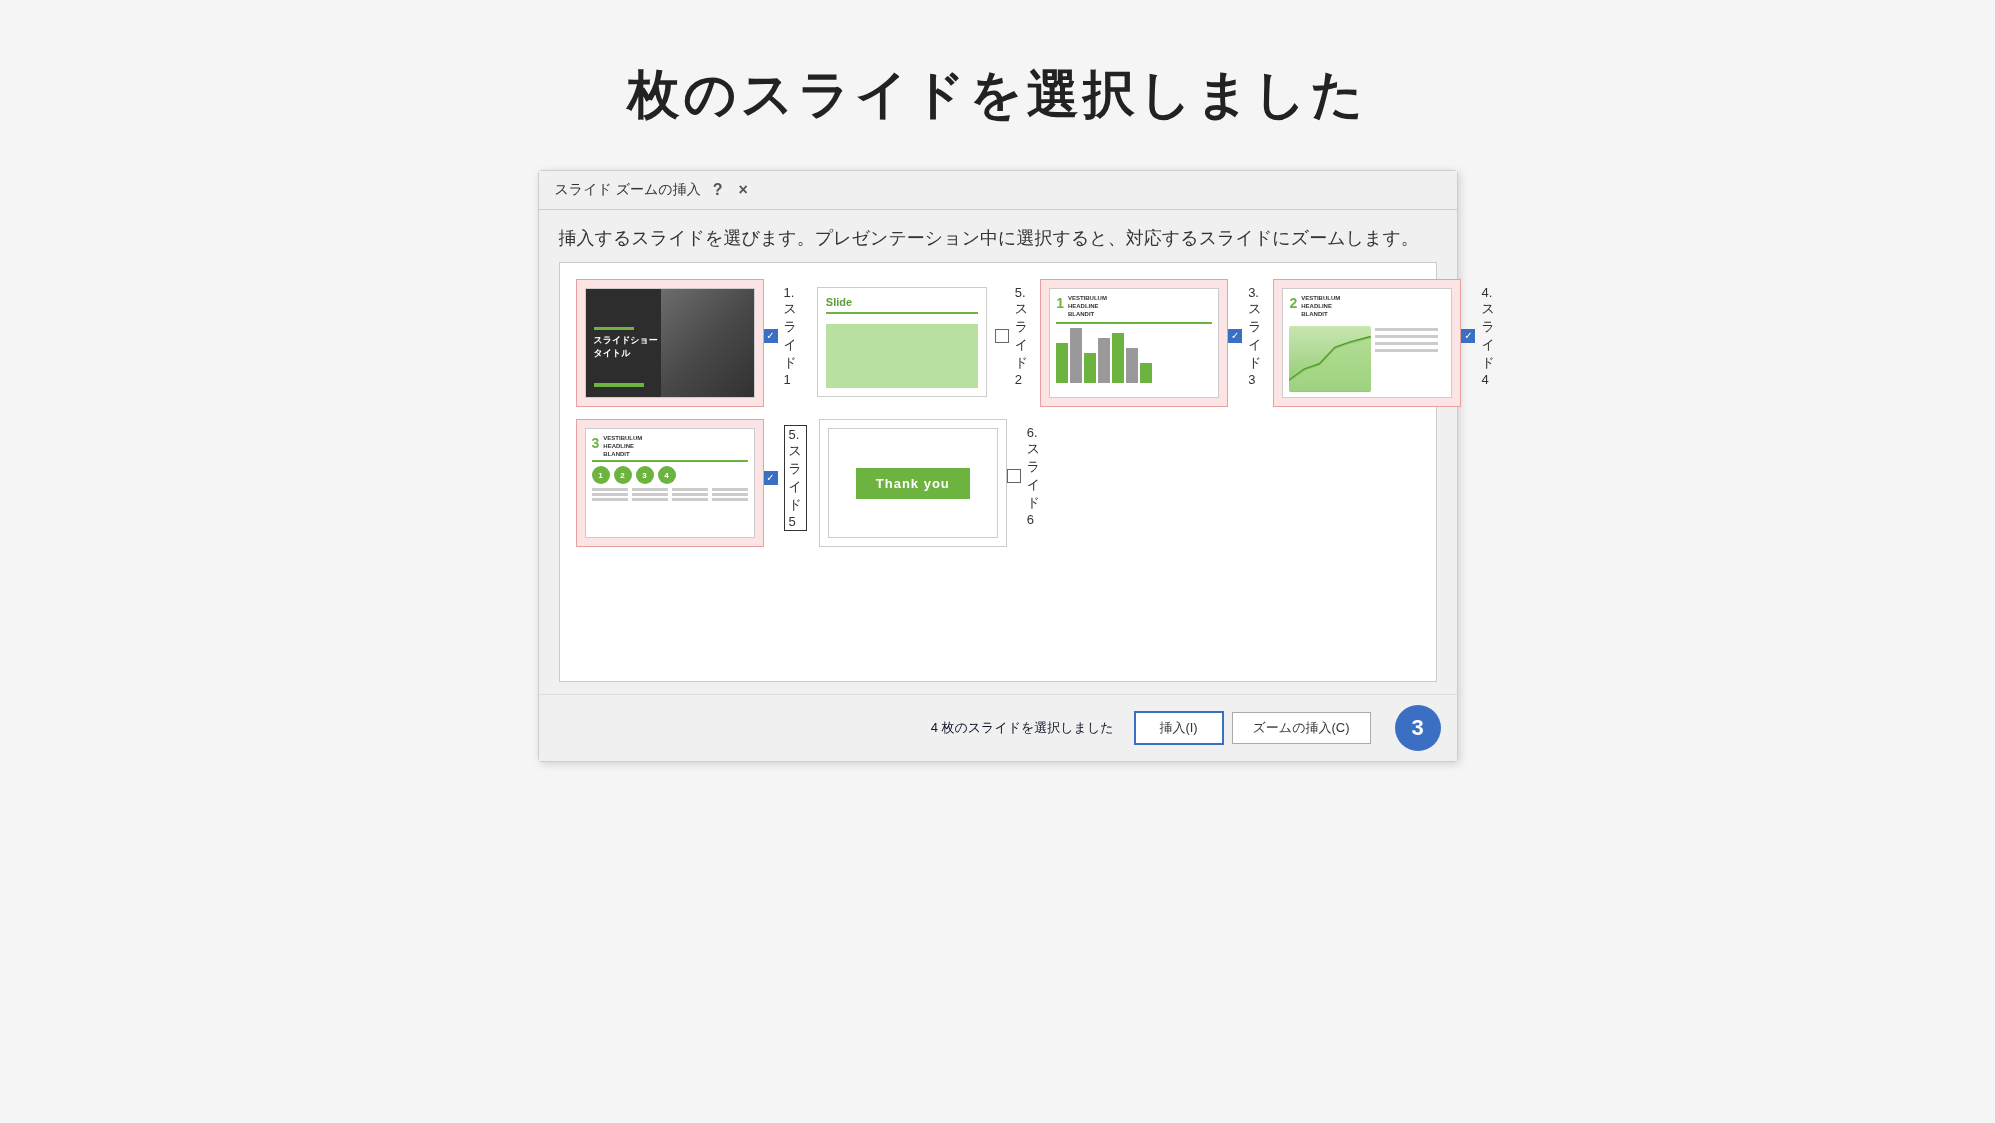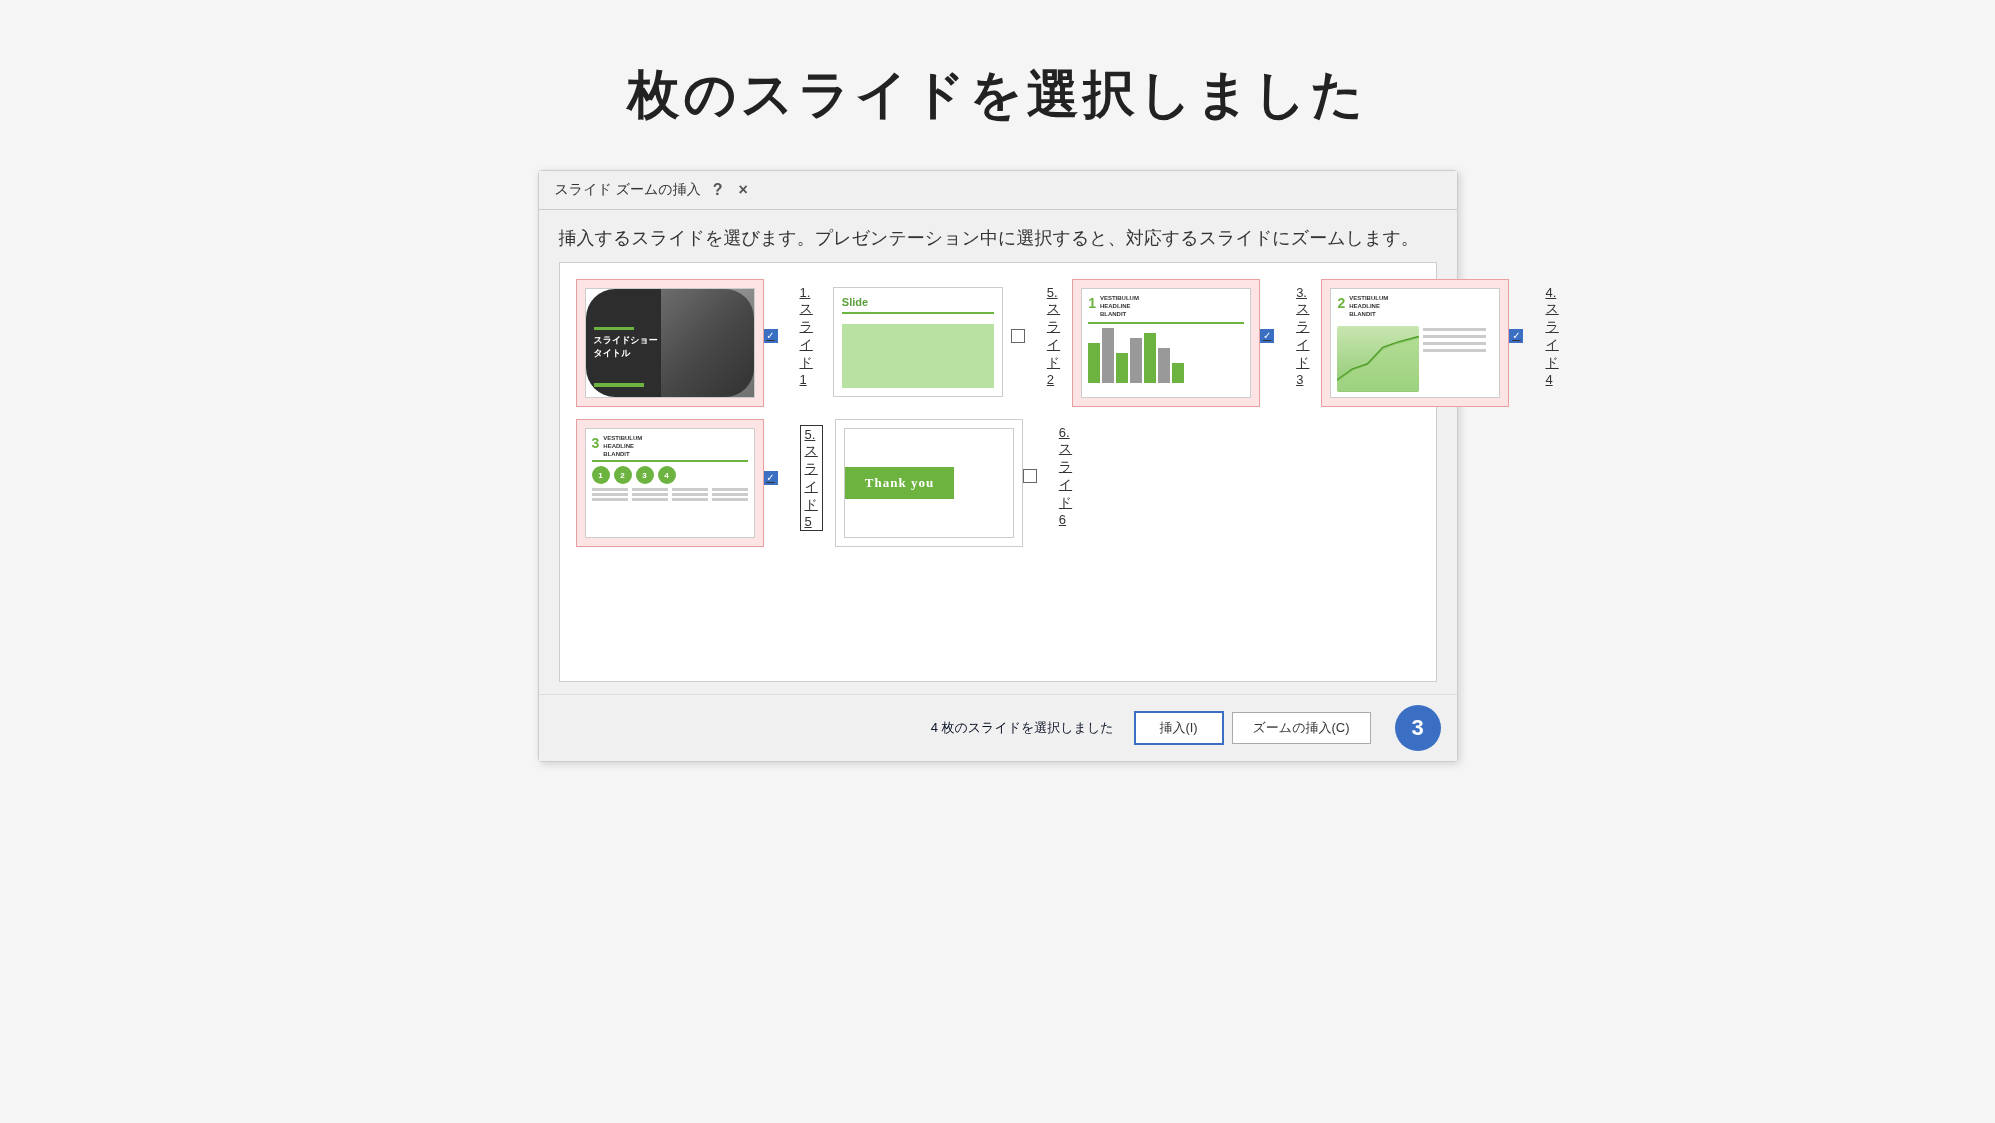--- a/index.html
+++ b/index.html
@@ -92,40 +92,38 @@
       position: relative;
       background: #fff;
     }
 
     .slide-label-row {
       display: flex;
       align-items: center;
       margin-top: 6px;
       font-size: 13px;
       color: #333;
-      gap: 22px;
-      text-decoration: underline;
+      gap: 6px;
     }
 
     .slide-label-row.selected .slide-label-box {
       border: 1.5px solid #333;
       padding: 1px 4px;
     }
 
     
     .thumb-slide1 {
       background: #2d2d2d;
       width: 100%;
       height: 100%;
       display: flex;
       flex-direction: column;
       justify-content: center;
       padding: 8px;
       position: relative;
-      border-radius: 29px;
     }
     .thumb-slide1-image {
       position: absolute;
       right: 0; top: 0;
       width: 55%;
       height: 100%;
       background: linear-gradient(135deg, #888 0%, #555 50%, #333 100%);
       opacity: 0.7;
     }
     .thumb-slide1-text {
@@ -312,21 +310,21 @@
       width: 100%;
     }
 
     
     .thumb-slide6 {
       background: #fff;
       width: 100%;
       height: 100%;
       display: flex;
       align-items: center;
-      font-family: Liberation Serif, serif;
+      justify-content: center;
     }
     .thumb-slide6-btn {
       background: #6cb33f;
       color: #fff;
       font-size: 13px;
       font-weight: bold;
       padding: 8px 20px;
       border-radius: 0;
       letter-spacing: 1px;
     }

